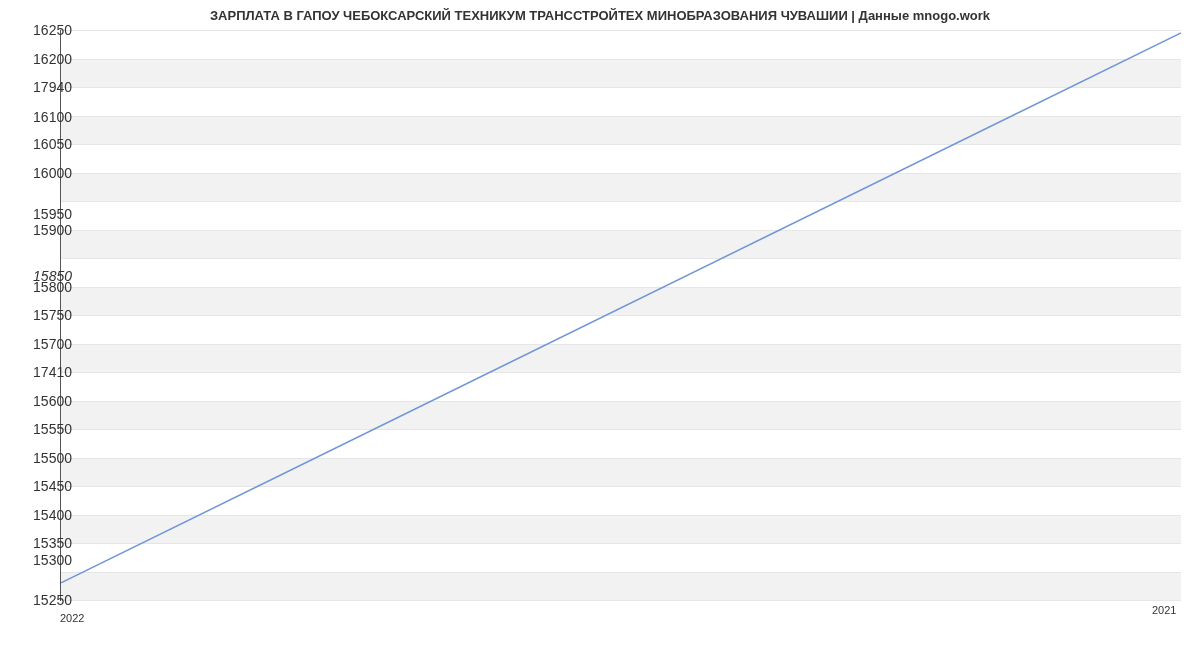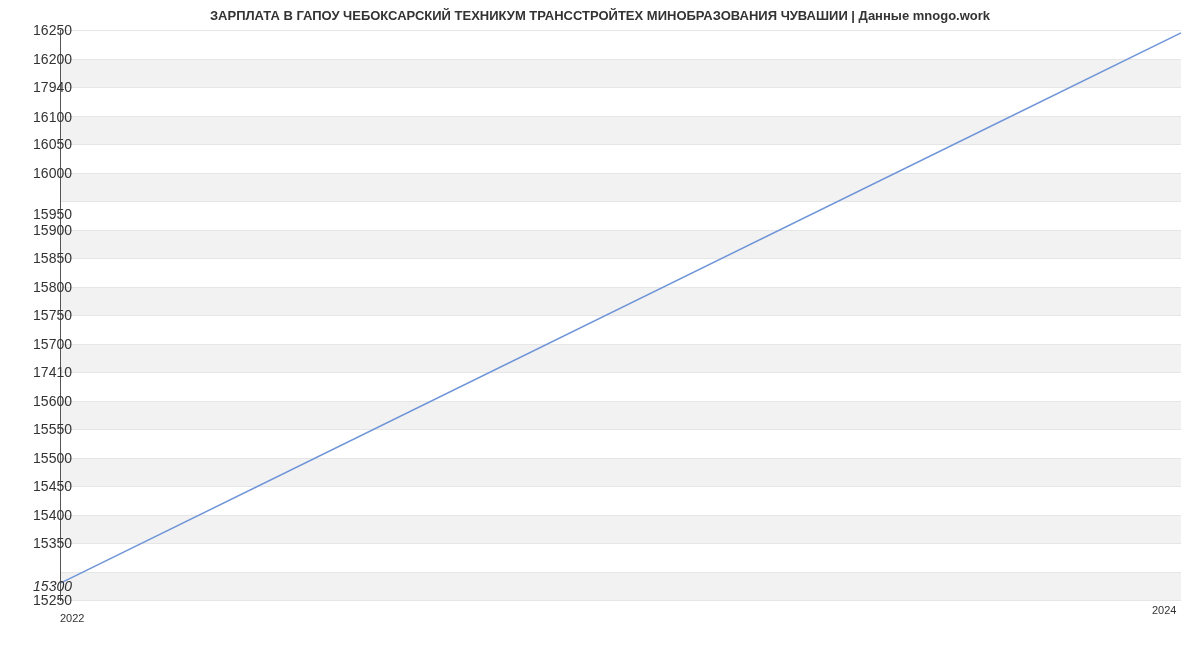--- a/index.html
+++ b/index.html
@@ -113,35 +113,35 @@
       <div class="gridline" style="top: 85.5px;"></div>
       <div class="gridline" style="top: 57px;"></div>
       <div class="band" style="top: 28.5px; height: 28.5px;"></div>
       <div class="gridline" style="top: 28.5px;"></div>
       <div class="gridline" style="top: 0px;"></div>
       <svg class="lines" id="svg-lines" viewBox="0 0 1120 570" preserveAspectRatio="none">
         <path d="M0 552.9 L1120 2.8500000000000227" class="series-line" style="stroke: rgb(111, 149, 216);"></path>
       </svg>
   </div>
 <div class="ytick" style="top: 600px;">15250</div>
-    <div class="ytick" style="top: 586px; font-style: italic;">15300</div>
+    <div class="ytick" style="top: 560px;">15300</div>
     <div class="ytick" style="top: 543px;">15350</div>
     <div class="ytick" style="top: 514.5px;">15400</div>
     <div class="ytick" style="top: 486px;">15450</div>
     <div class="ytick" style="top: 457.5px;">15500</div>
     <div class="ytick" style="top: 429px;">15550</div>
     <div class="ytick" style="top: 400.5px;">15600</div>
     <div class="ytick" style="top: 372px;">17410</div>
     <div class="ytick" style="top: 343.5px;">15700</div>
     <div class="ytick" style="top: 315px;">15750</div>
     <div class="ytick" style="top: 286.5px;">15800</div>
-    <div class="ytick" style="top: 258px;">15850</div>
+    <div class="ytick" style="top: 276px; font-style: italic;">15850</div>
     <div class="ytick" style="top: 229.5px;">15900</div>
     <div class="ytick" style="top: 201px; margin-top: 13px;">15950</div>
     <div class="ytick" style="top: 172.5px;">16000</div>
     <div class="ytick" style="top: 144px;">16050</div>
     <div class="ytick" style="top: 110px; margin-top: 7px;">16100</div>
     <div class="ytick" style="top: 87px;">17940</div>
     <div class="ytick" style="top: 58.5px;">16200</div>
     <div class="ytick" style="top: 30px;">16250</div>
     <div class="xtick" style="left: 60px; margin-top: 8px;">2022</div>
-    <div class="xtick" style="left: 1152px;">2024</div>
+    <div class="xtick" style="left: 1152px;">2021</div>
   </div>
 
 </body></html>

